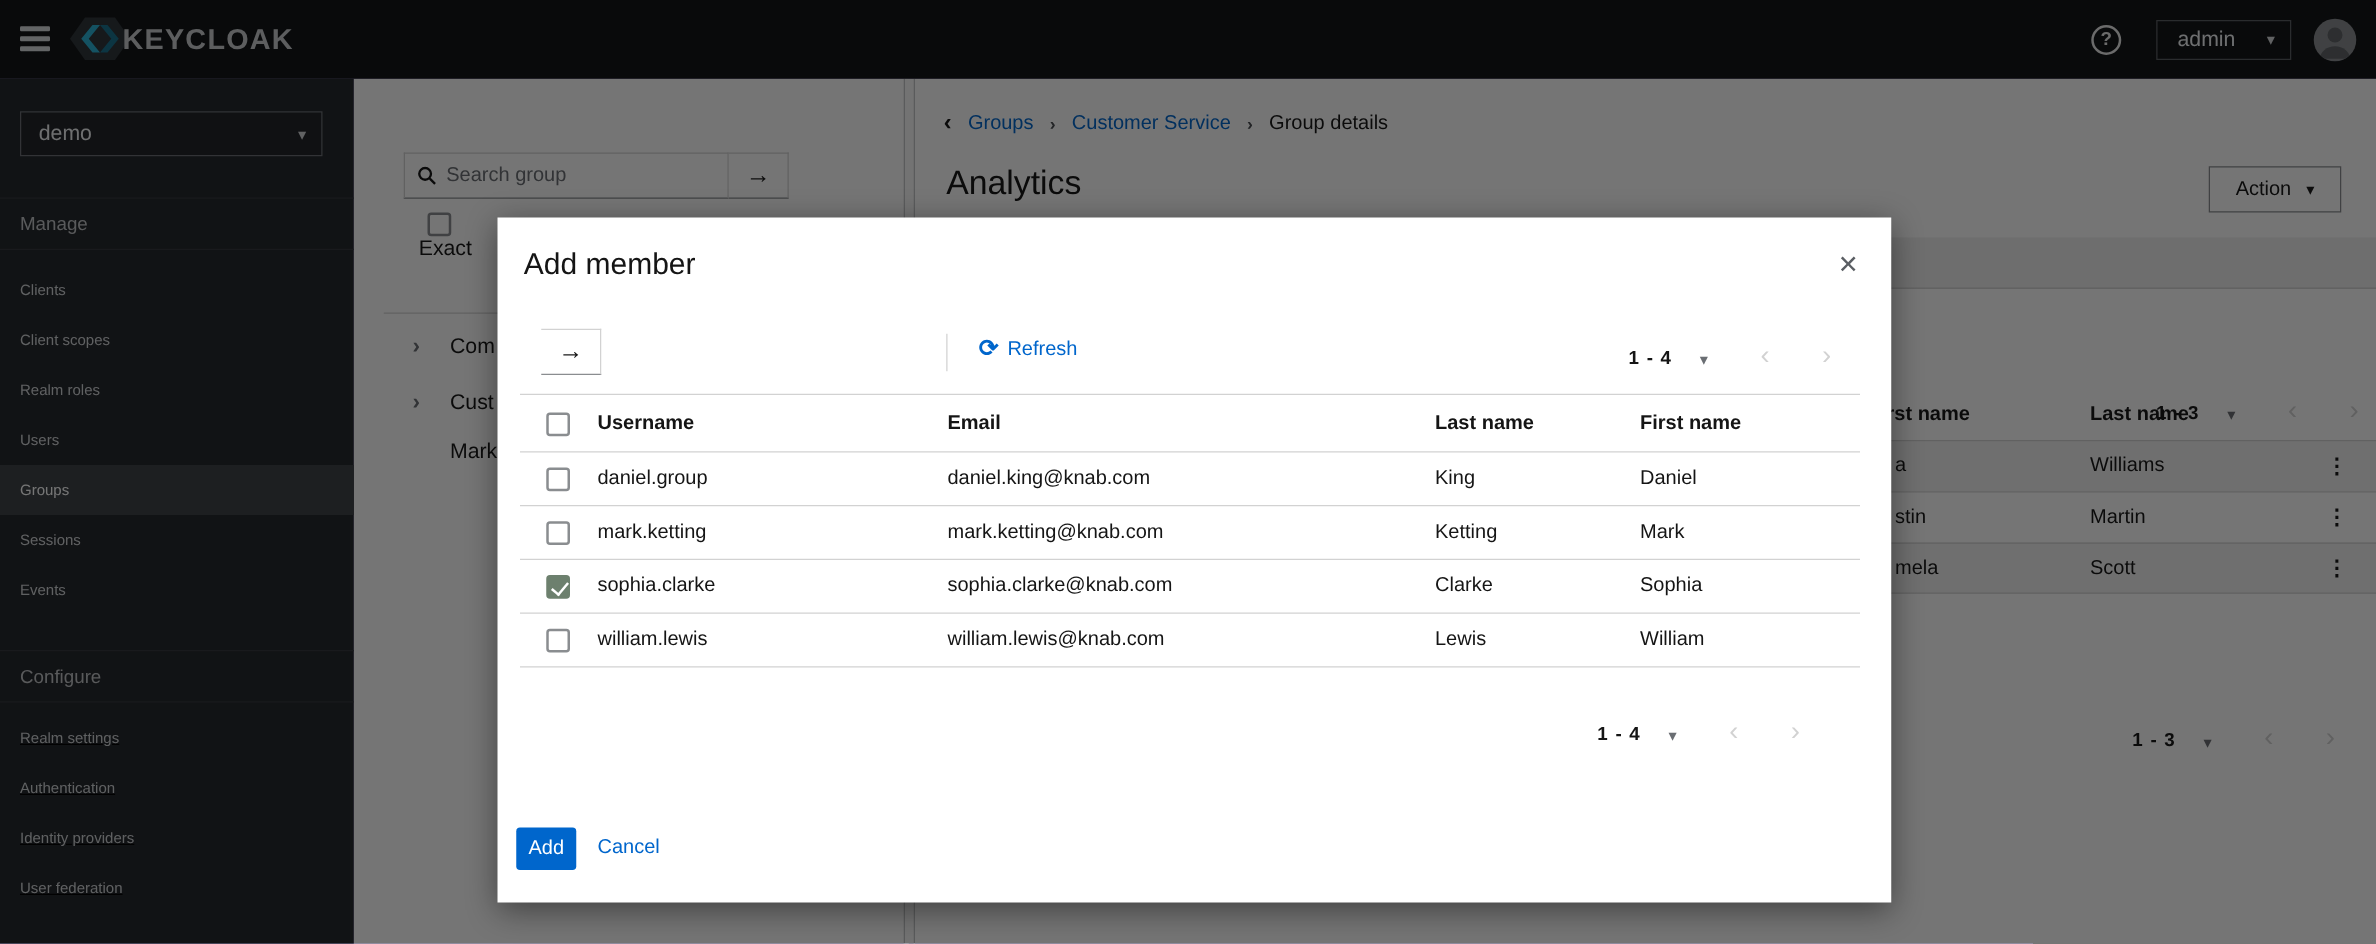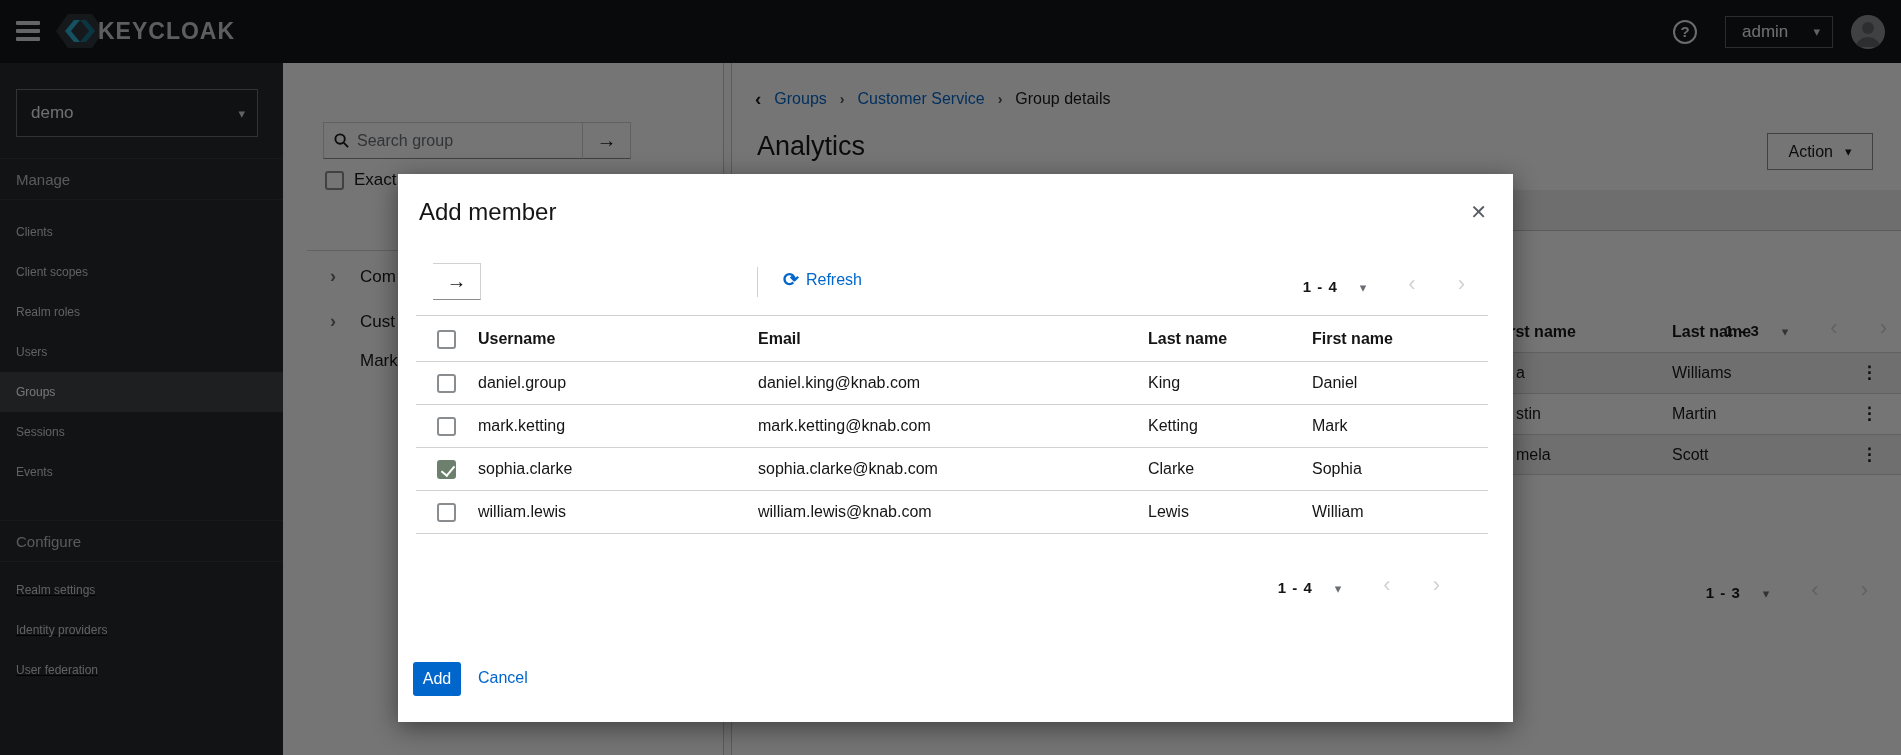--- a/index.html
+++ b/index.html
@@ -15,21 +15,21 @@
   .mast-right { position:absolute; right:0; top:0; height:63px; display:flex; align-items:center; }
   .help-circle { width:24px; height:24px; border:2px solid #e8e8e8; border-radius:50%; color:#e8e8e8;
                  font-size:15px; font-weight:bold; display:flex; align-items:center; justify-content:center; cursor:pointer; }
   .user-select { width:108px; height:32px; border:1px solid #5a5e63; margin-left:28px; display:flex; align-items:center;
                  justify-content:space-between; padding:0 12px 0 16px; color:#f0f2f4; font-size:17px; cursor:pointer; }
   .user-select .caret { color:#d2d5d8; font-size:13px; }
   .avatar { width:34px; height:34px; border-radius:50%; background:#8a8d90; margin:0 16px 0 18px; overflow:hidden; cursor:pointer; }
 
   
   .nav { position:absolute; left:0; top:63px; width:283px; height:692px; background:#23262a; z-index:5; }
-  .realm-select { position:absolute; left:16px; top:26px; width:242px; height:48px; border:1px solid #6a6e73;
+  .realm-select { position:absolute; left:16px; top:26px; width:242px; height:36px; border:1px solid #6a6e73;
                   display:flex; align-items:center; justify-content:space-between; padding:0 12px 0 14px;
                   color:#f0f2f4; font-size:17px; cursor:pointer; background:#1f2226; }
   .realm-select .caret { color:#d2d5d8; font-size:13px; }
   .nav-section { position:absolute; left:0; width:283px; height:42px; border-top:1px solid #33373c; border-bottom:1px solid #33373c;
                  display:flex; align-items:center; padding-left:16px; color:#c0c3c6; font-size:15px; }
   .nav-items { position:absolute; left:0; width:283px; }
   .nav-item { height:40px; display:flex; align-items:center; padding-left:16px; color:#cfd2d5; font-size:12px; cursor:pointer; }
   .nav-item.active { background:#3c4146; color:#fff; }
 
   
@@ -39,21 +39,21 @@
   .search-input { height:37px; border:1px solid #d2d2d2; border-bottom:1px solid #8a8d90; display:flex; align-items:center;
                   padding:0 10px; background:#fff; }
   .search-input input { border:none; outline:none; font-size:16px; margin-left:8px; width:100%; color:#151515;
                         font-family:"Liberation Sans", sans-serif; background:transparent; }
   .search-input input::placeholder { color:#6a6e73; }
   .arrow-btn { width:48px; height:37px; border:1px solid #d2d2d2; border-left:none; border-bottom:1px solid #8a8d90;
                background:#fff; display:flex; align-items:center; justify-content:center; font-size:20px; font-weight:bold;
                color:#151515; cursor:pointer; }
   .gp-search { left:40px; top:59px; }
   .gp-search .search-input { width:260px; }
-  .checkline { position:absolute; left:42px; top:107px; display:flex; align-items:center; }
+  .checkline { position:absolute; left:42px; top:107px; display:flex; align-items:center;flex-direction:column; }
   .cb { width:19px; height:19px; border:2px solid #8a8d90; border-radius:3px; background:#fff; position:relative; flex:none; cursor:pointer; }
   .cb.checked { background:#6d806e; border-color:#6d806e; }
   .cb.checked::after { content:""; position:absolute; left:5px; top:1px; width:6px; height:11px;
                        border:solid #fff; border-width:0 2.5px 2.5px 0; transform:rotate(40deg); }
   .checkline .lbl { margin-left:10px; font-size:17px; color:#151515; }
   .gp-divider { position:absolute; left:24px; top:187px; width:396px; border-top:1px solid #d2d2d2; }
   .tree-item { position:absolute; display:flex; align-items:center; font-size:17px; color:#151515; cursor:pointer; }
   .tree-chev { color:#6a6e73; font-size:18px; font-weight:bold; width:30px; }
 
   
@@ -164,20 +164,21 @@
       <div class="nav-item">Realm roles</div>
       <div class="nav-item">Users</div>
       <div class="nav-item active">Groups</div>
       <div class="nav-item">Sessions</div>
       <div class="nav-item">Events</div>
     </div>
 
     <div class="nav-section" style="top:457px;">Configure</div>
     <div class="nav-items" style="top:507px;text-decoration:underline;">
       <div class="nav-item">Realm settings</div>
+      <div class="nav-item">Authentication</div>
       <div class="nav-item">Identity providers</div>
       <div class="nav-item">User federation</div>
     </div>
   </div>
 
   <div class="gpanel">
     <div class="search-box gp-search">
       <div class="search-input">
         <svg class="sicon" width="15" height="15" viewBox="0 0 16 16">
           <circle cx="6.5" cy="6.5" r="5" fill="none" stroke="#151515" stroke-width="2"></circle>

